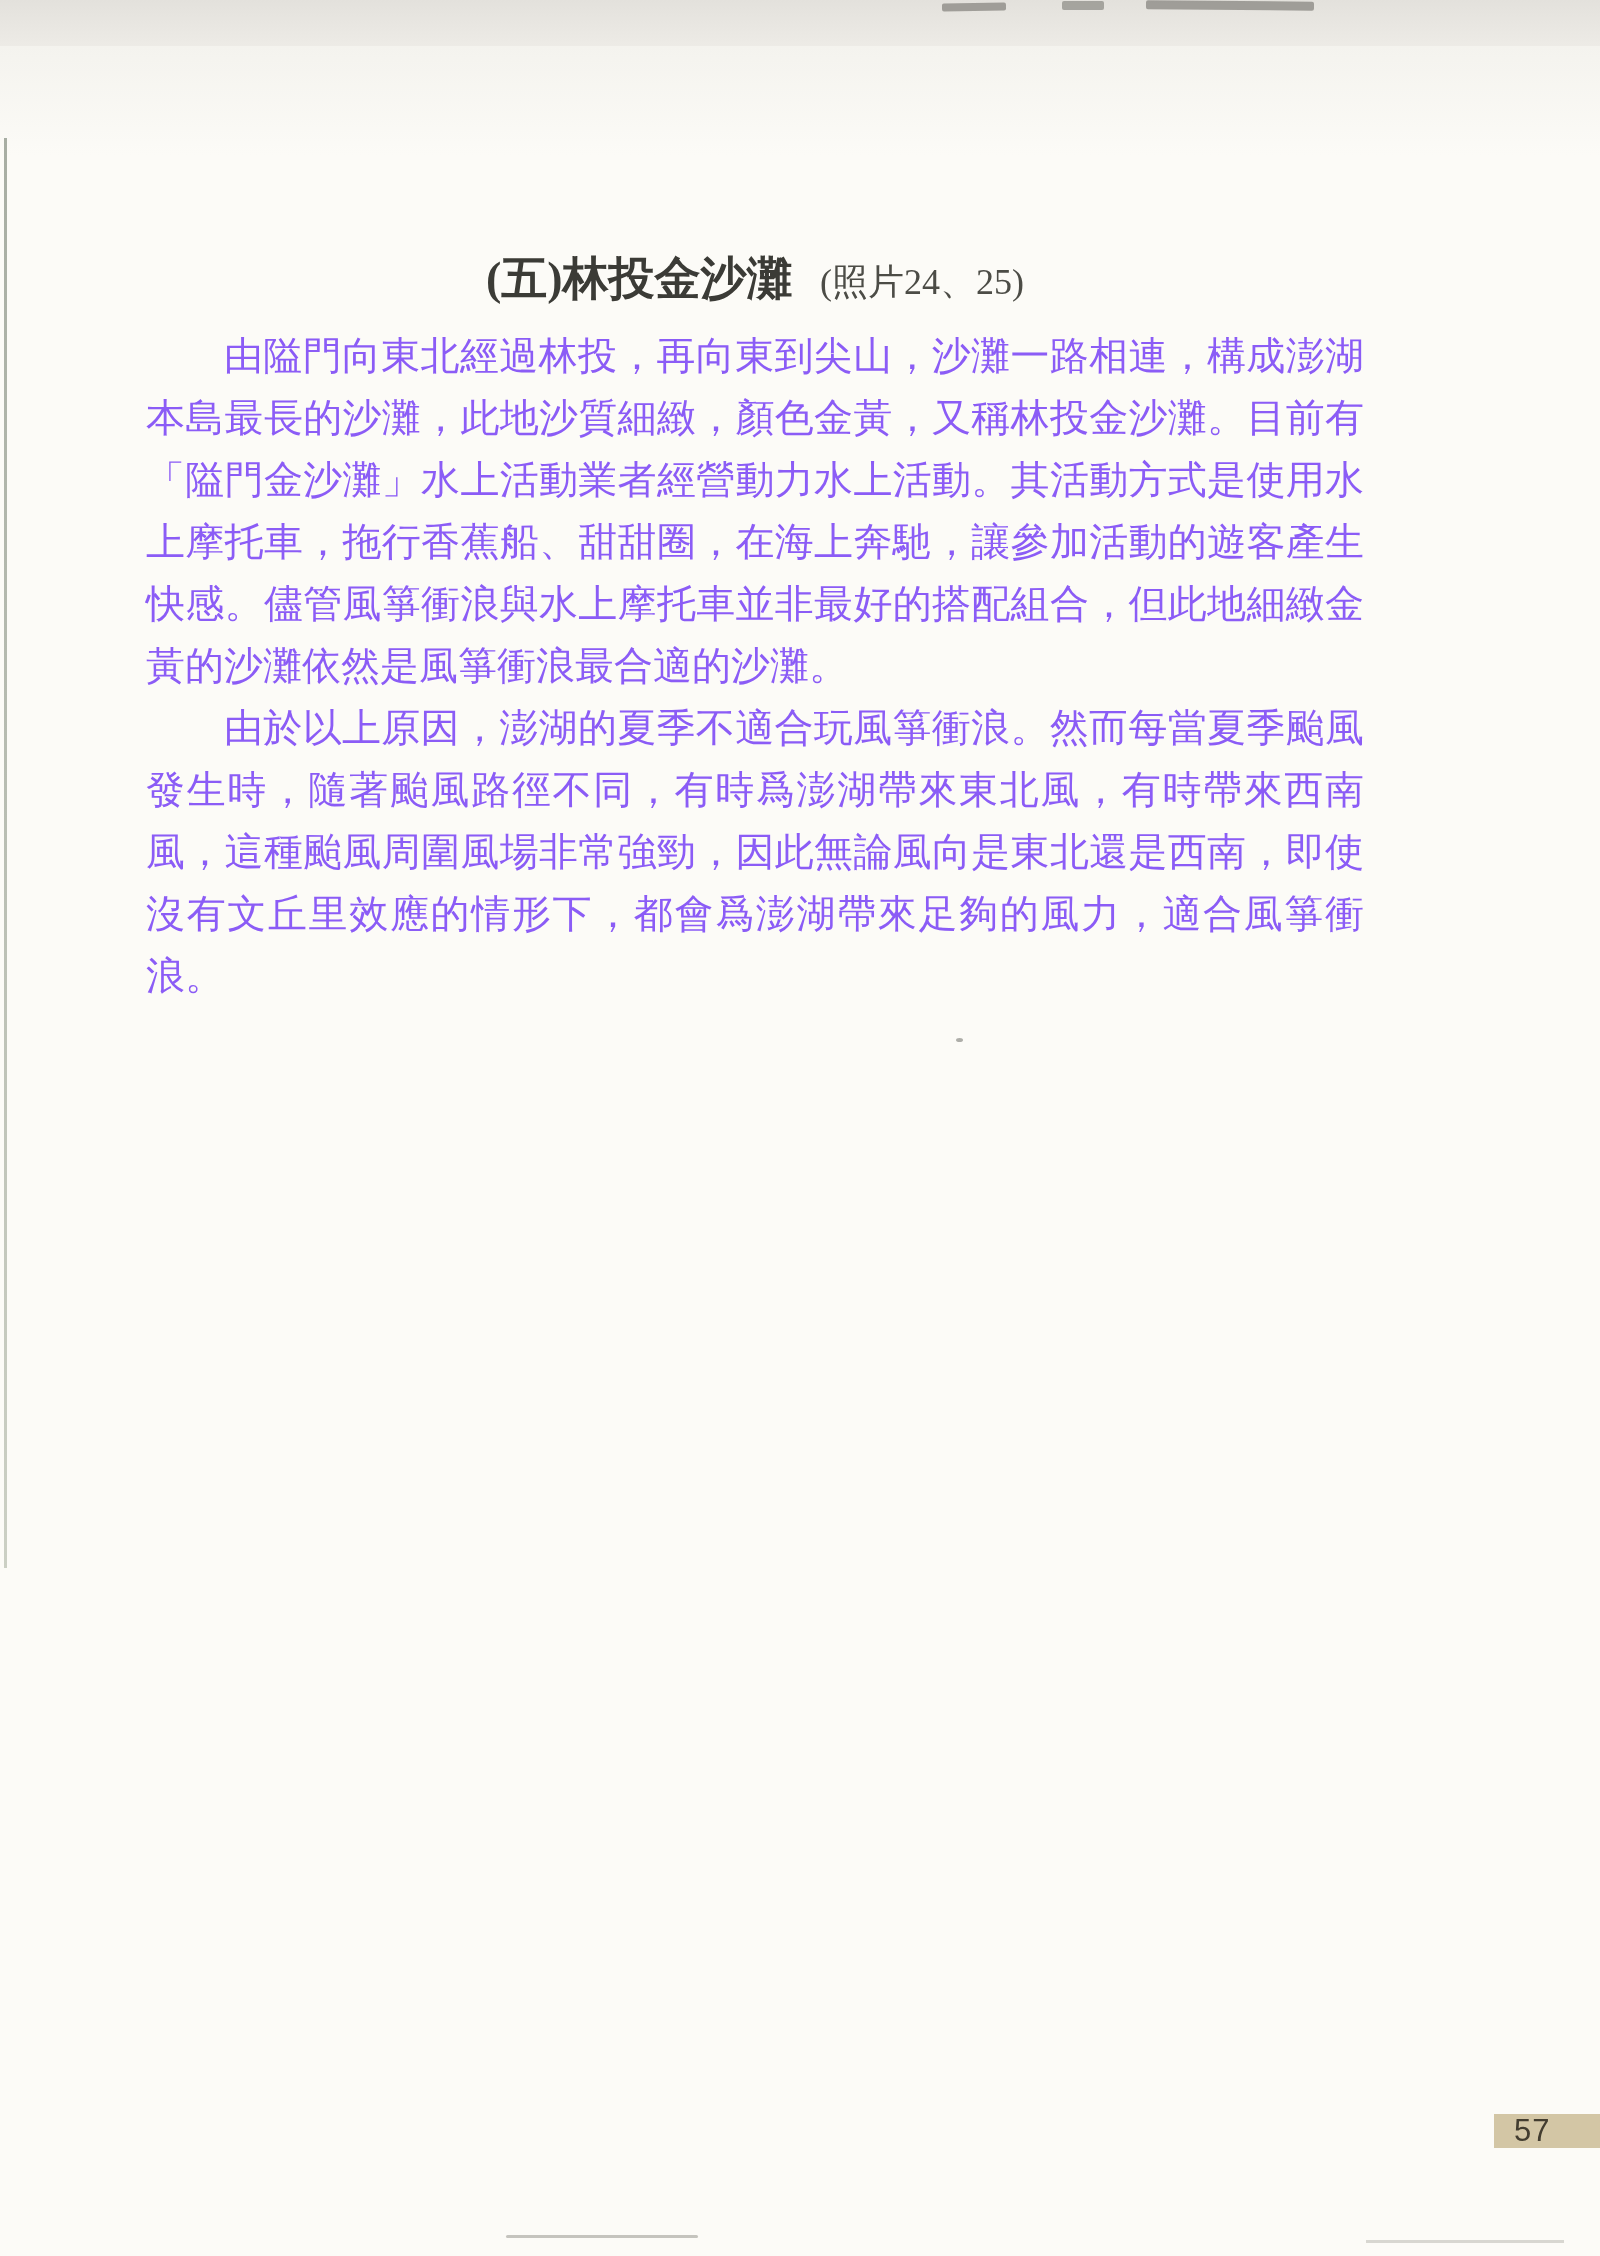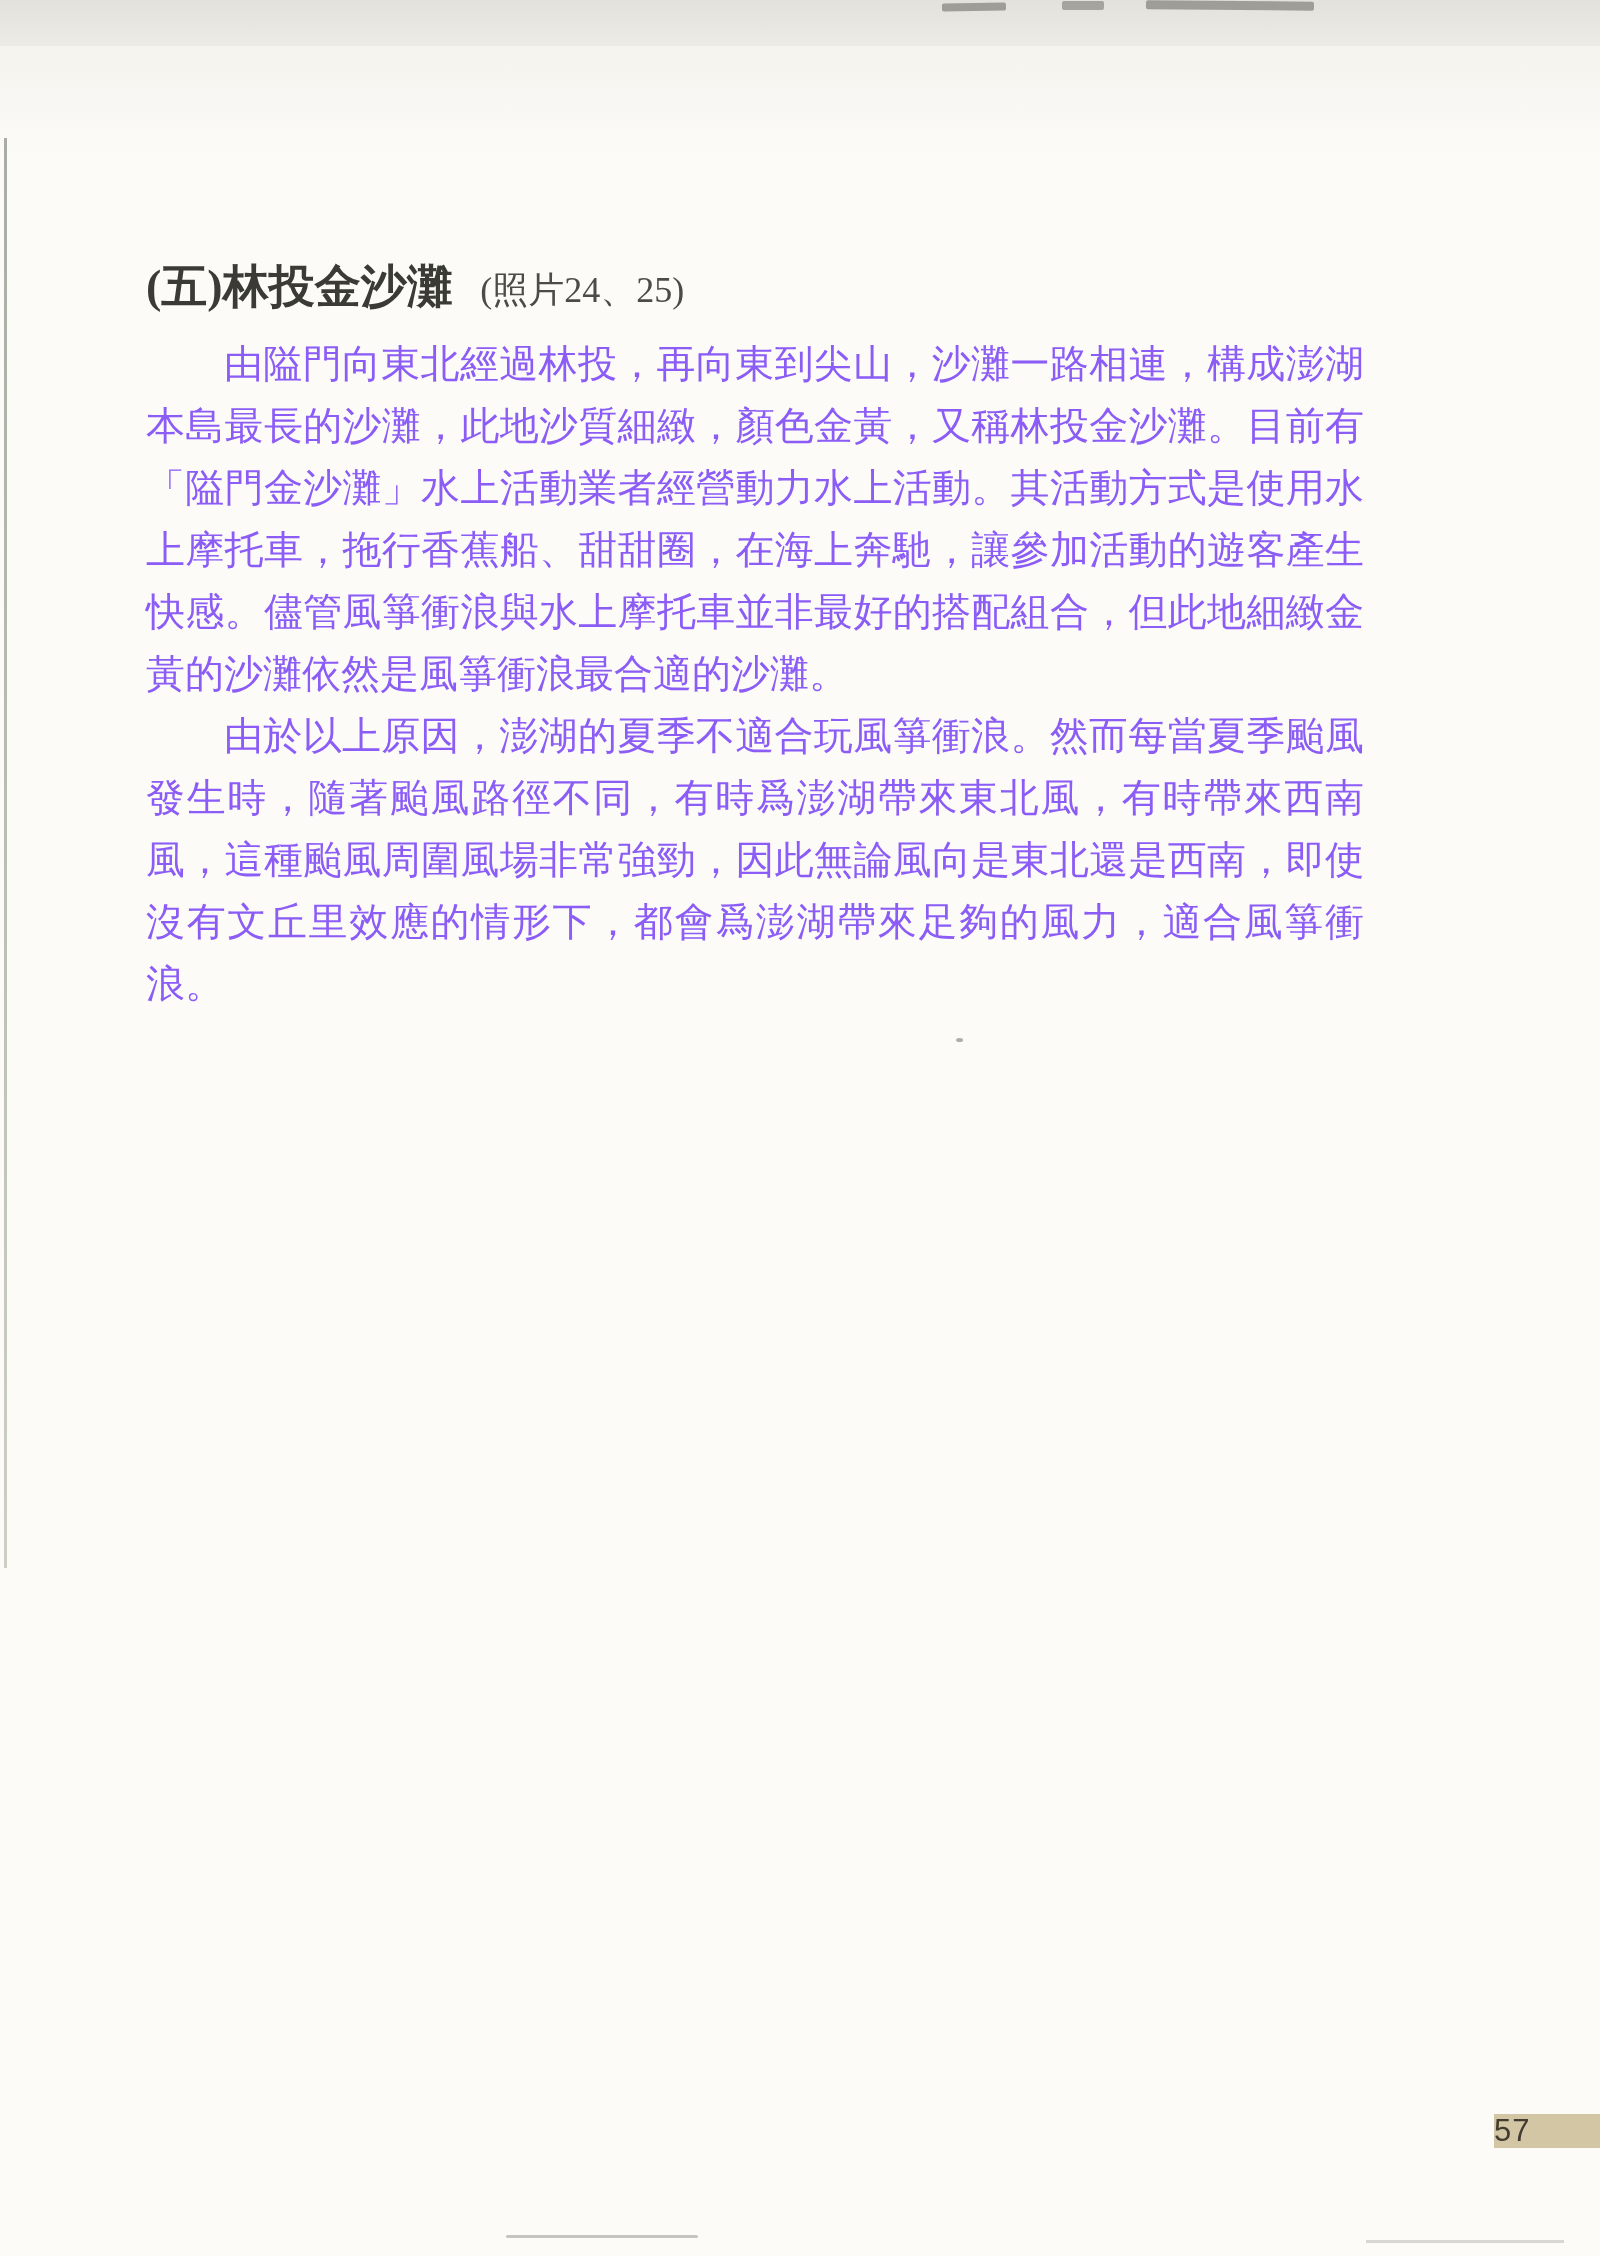--- a/index.html
+++ b/index.html
@@ -30,43 +30,44 @@
   }
   .dot-mark{position:absolute;left:956px;top:1038px;width:7px;height:4px;background:#8d8d87;border-radius:50%;opacity:.7;}
   .bottom-line{position:absolute;left:506px;top:2235px;width:192px;height:3px;background:#97978f;opacity:.55;border-radius:2px;}
   .bottom-dashes{position:absolute;left:1366px;top:2240px;width:198px;height:3px;background:#b3b3ac;opacity:.5;}
   
   .content{
     position:absolute;left:146px;top:250px;width:1218px;
     color:#454540;
   }
   h2.section-heading{
-    margin:8px 0 14px 0;
+    margin:0 0 14px 0;
     font-size:46px;line-height:58px;font-weight:600;color:#3b3b36;
     letter-spacing:0;
+    text-align:center;
   }
   h2.section-heading .note{
     font-size:36px;font-weight:400;color:#4c4c46;margin-left:16px;
   }
   h2.second{margin-top:6px;margin-bottom:0;}
   p.body-par{
     margin:0;
     font-size:39px;line-height:62px;
     text-align:justify;text-justify:inter-ideograph;
     text-indent:2em;
     color:#8b5cf6;
   }
   
   .page-number-strip{
     position:absolute;right:0;top:2114px;width:106px;height:34px;
     background:#d3c6a5;
     display:flex;align-items:center;
     font-family:"Liberation Sans","DejaVu Sans",sans-serif;
     font-size:31px;color:#433d30;
-    padding-left:0;box-sizing:border-box;
+    padding-left:20px;box-sizing:border-box;
     letter-spacing:1px;
   }
 </style>
 </head>
 <body>
 
 <div class="page">
 
   <div class="top-band"></div>
   <div class="top-fade"></div>

